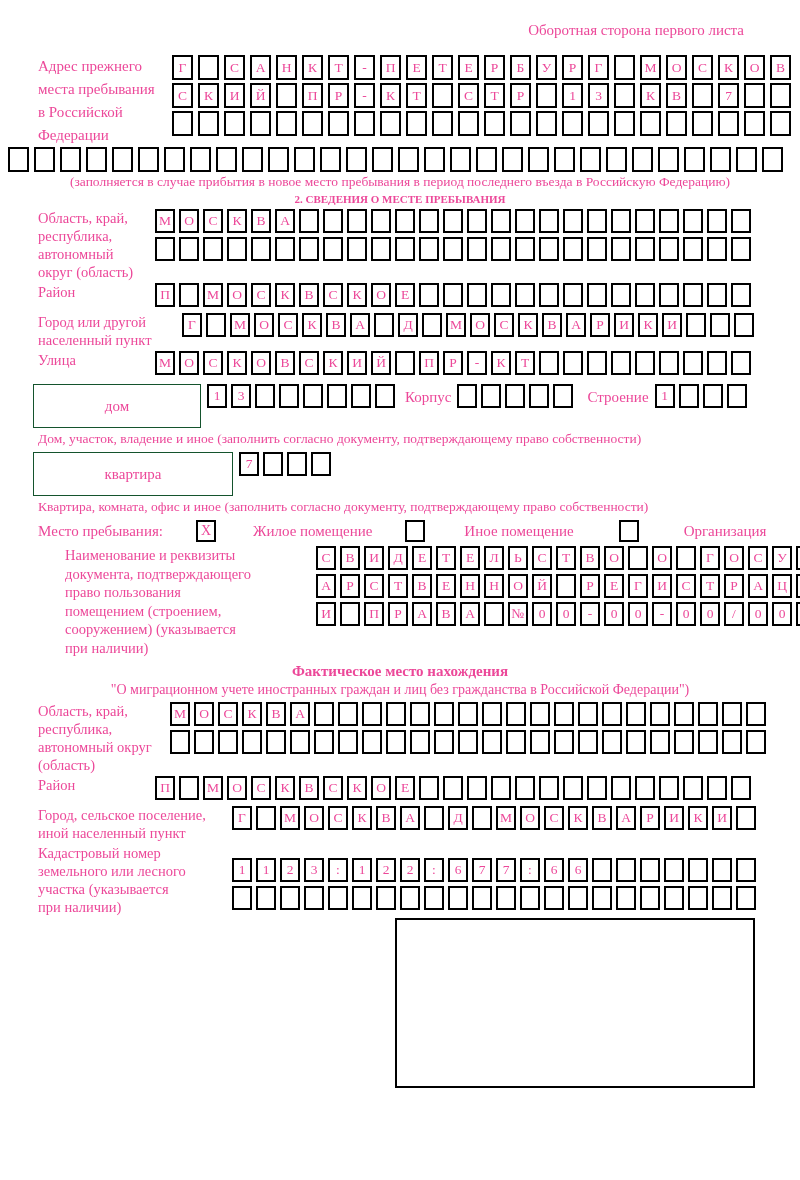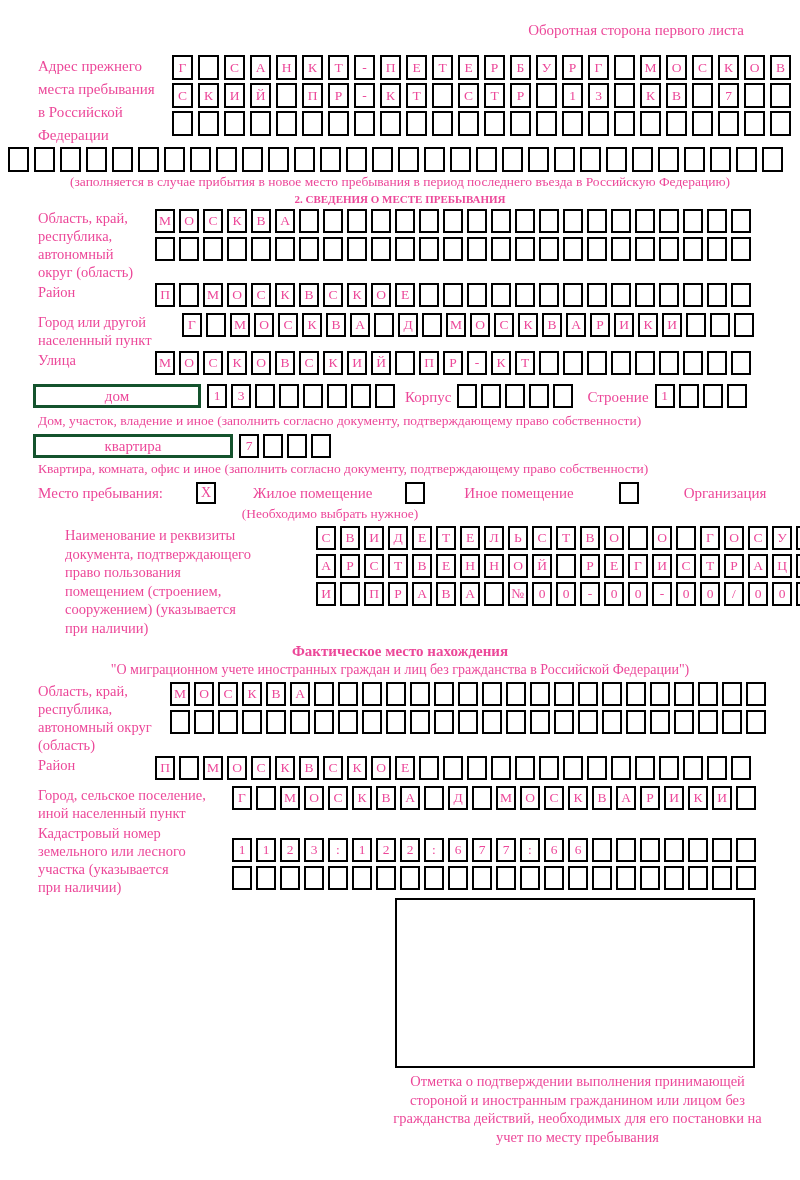--- a/index.html
+++ b/index.html
@@ -20,21 +20,21 @@
   .lg{margin-bottom:3px;}
   .lg .cell{width:21px;height:25px;margin-right:5px;}
   .row4{margin-left:8px;margin-bottom:0;}
   .addr{margin-top:16px;}
   .note{font-size:13.5px;}
   .center{text-align:center;}
   .sec-title{font-size:11px;font-weight:bold;text-align:center;margin-top:3px;}
   .mt2{margin-top:2px;}.mt3{margin-top:3px;}.mt4{margin-top:4px;}
   .hrow{display:flex;align-items:flex-start;margin-left:33px;margin-top:5px;}
   .hrow .cellrow{margin-bottom:0;}
-  .widebox{box-sizing:border-box;border:3px solid #14532d;height:24px;display:flex;align-items:center;
+  .widebox{box-sizing:border-box;border:1px solid #14532d;height:44px;display:flex;align-items:center;
            justify-content:center;font-size:15px;flex-shrink:0;}
   .wb-dom{width:168px;margin-right:6px;}
   .wb-kv{width:200px;margin-right:6px;}
   .inlabel{font-size:15px;line-height:26px;margin:0 6px;flex-shrink:0;}
   .leftnote{padding-left:38px;margin-top:3px;}
   .stayrow{display:flex;align-items:center;margin-left:38px;margin-top:5px;font-size:15px;gap:27px;}
   .checkbox{box-sizing:border-box;width:20px;height:22px;border:2px solid #000;display:inline-flex;
             align-items:center;justify-content:center;font-size:14px;flex-shrink:0;}
   .ml6{margin-left:6px;}.ml10{margin-left:10px;}.ml12{margin-left:12px;}.ml18{margin-left:18px;}
   .staynote{width:660px;text-align:center;margin-top:2px;}
@@ -373,21 +373,20 @@
 
   <div class="stayrow">
     <span>Место пребывания:</span>
     <span class="checkbox ml6">X</span>
     <span class="ml10">Жилое помещение</span>
     <span class="checkbox ml6"></span>
     <span class="ml12">Иное помещение</span>
     <span class="checkbox ml18"></span>
     <span class="ml18">Организация</span>
   </div>
-  <div class="note staynote">(Необходимо выбрать нужное)</div>
 
   <div class="field mt4">
     <div class="flabel lw255">Наименование и реквизиты
 документа, подтверждающего
 право пользования
 помещением (строением,
 сооружением) (указывается
 при наличии)</div>
     <div>
       <div class="cellrow">
@@ -639,15 +638,14 @@
           <span class="cell"></span>
           <span class="cell"></span>
           <span class="cell"></span>
           <span class="cell"></span>
           <span class="cell"></span>
         </div>
     </div>
   </div>
 
   <div class="stamp-box"></div>
-  <div class="stamp-caption">Отметка о подтверждении выполнения принимающей стороной и иностранным гражданином или лицом без гражданства действий, необходимых для его постановки на учет по месту пребывания</div>
 
 </div>
 
 </body></html>

